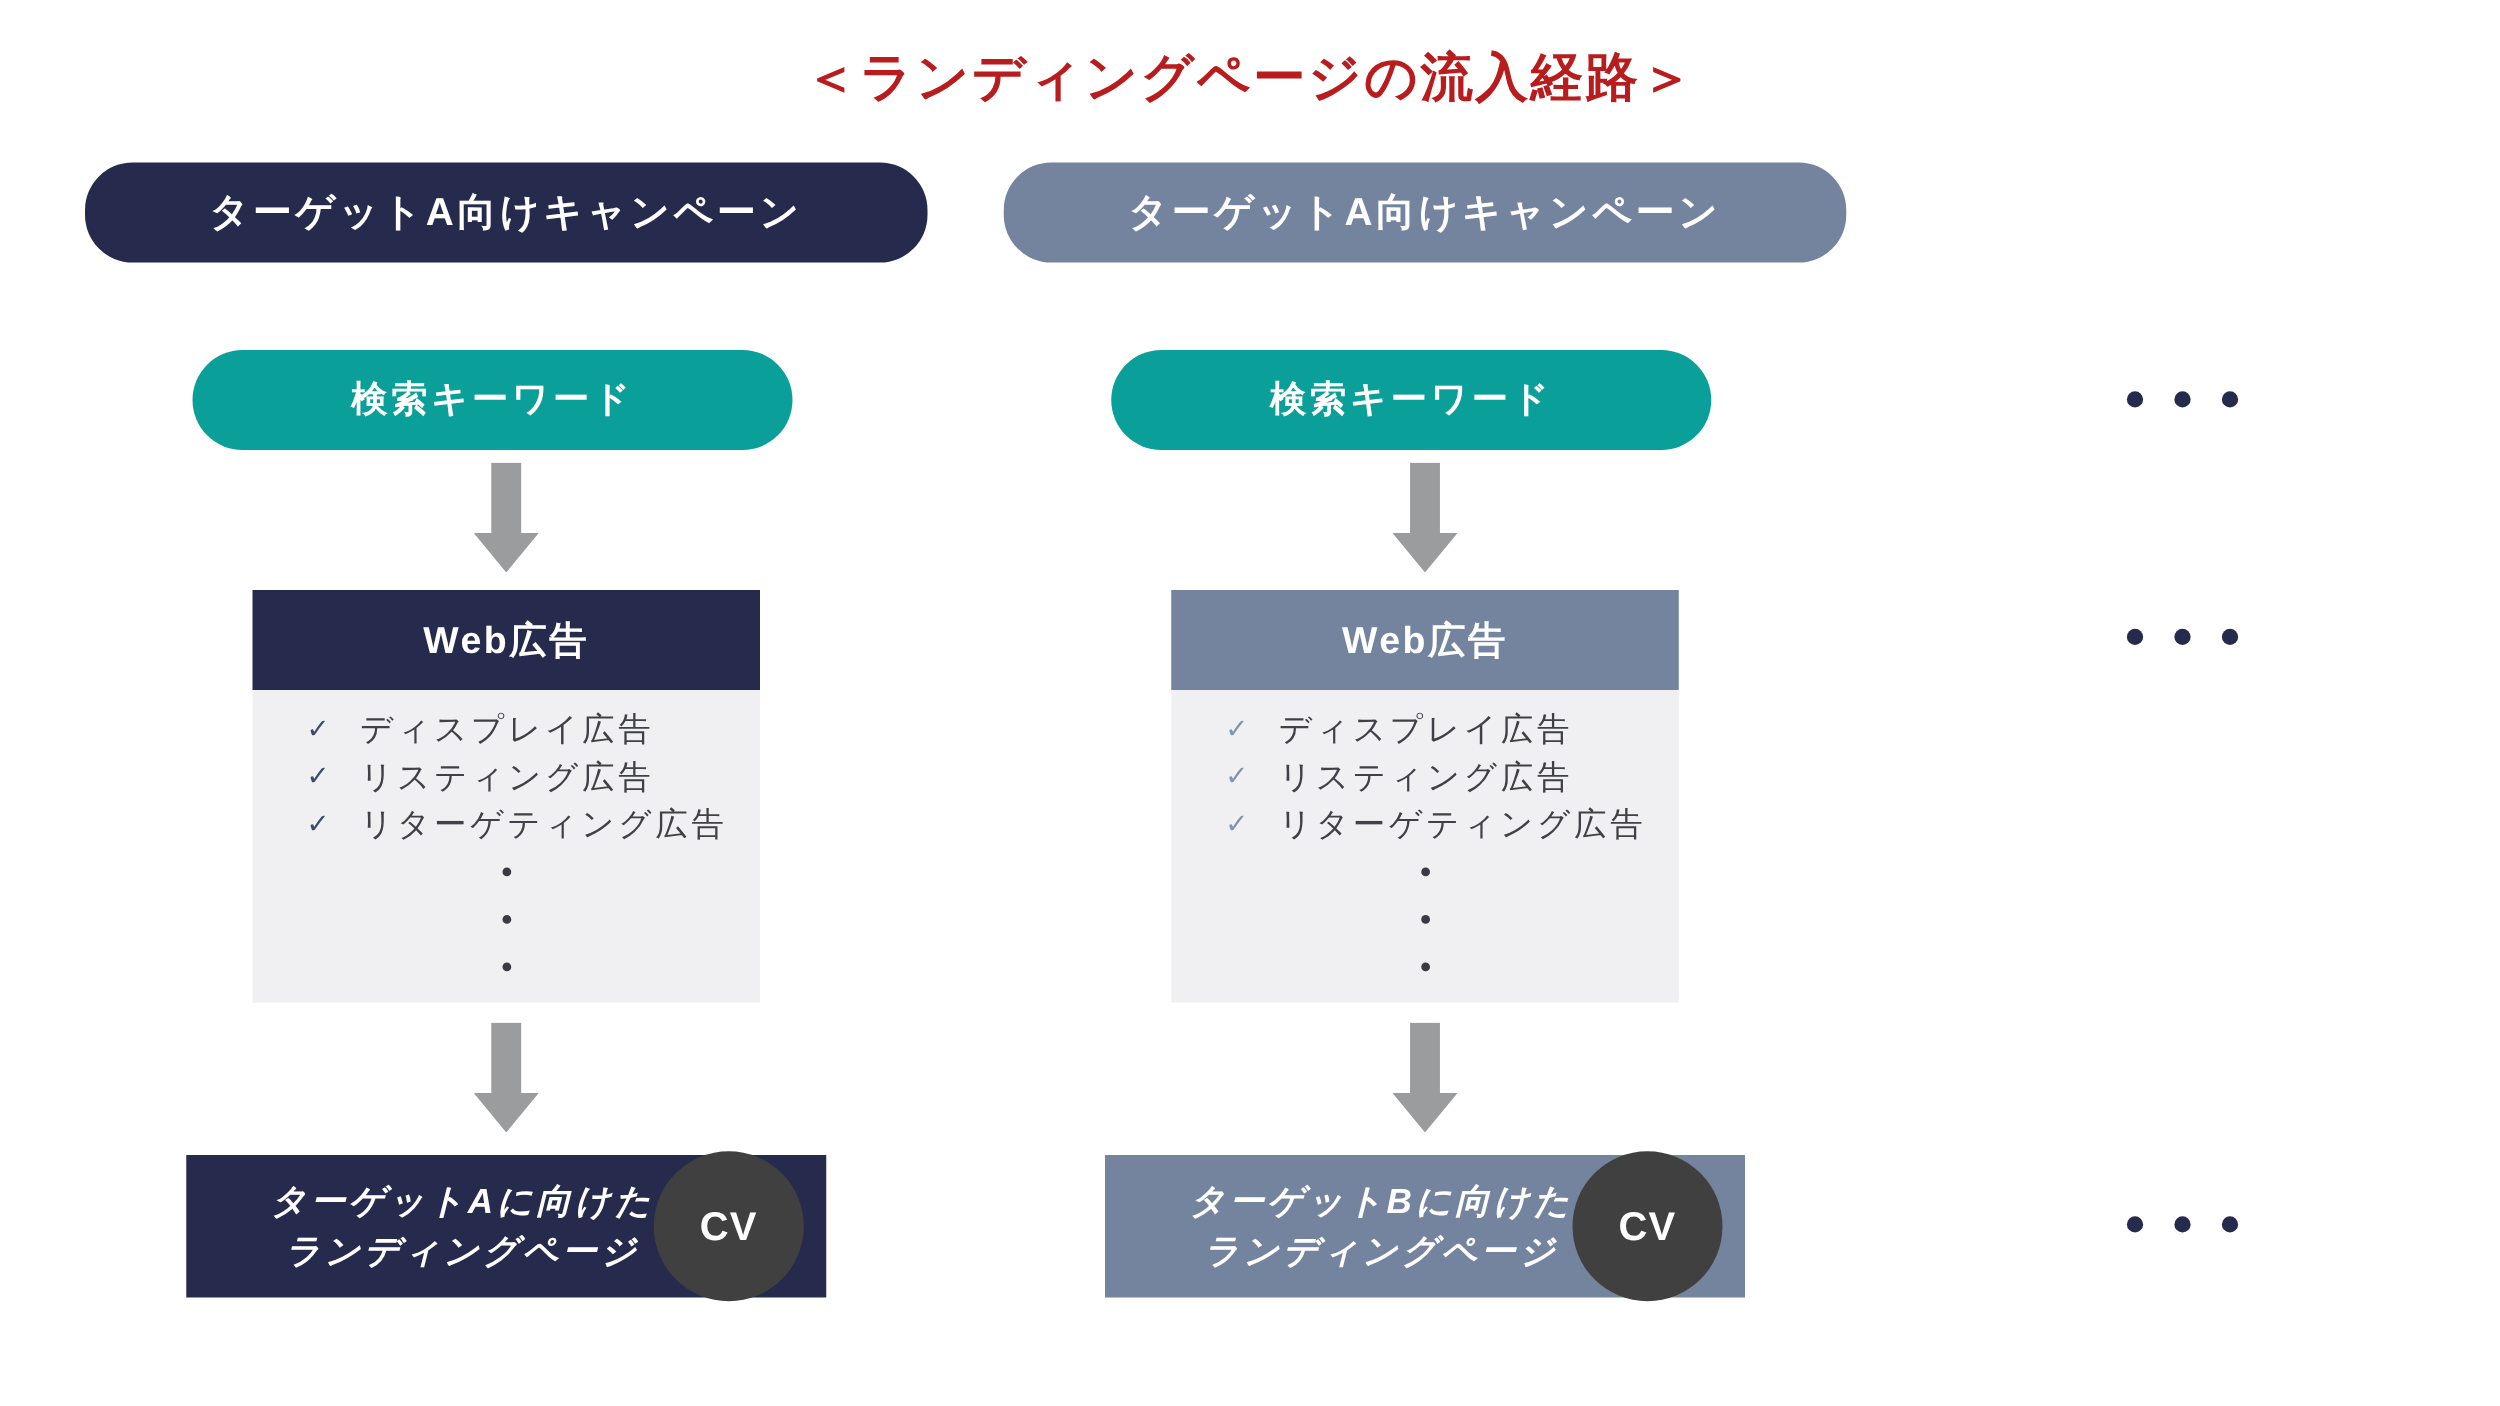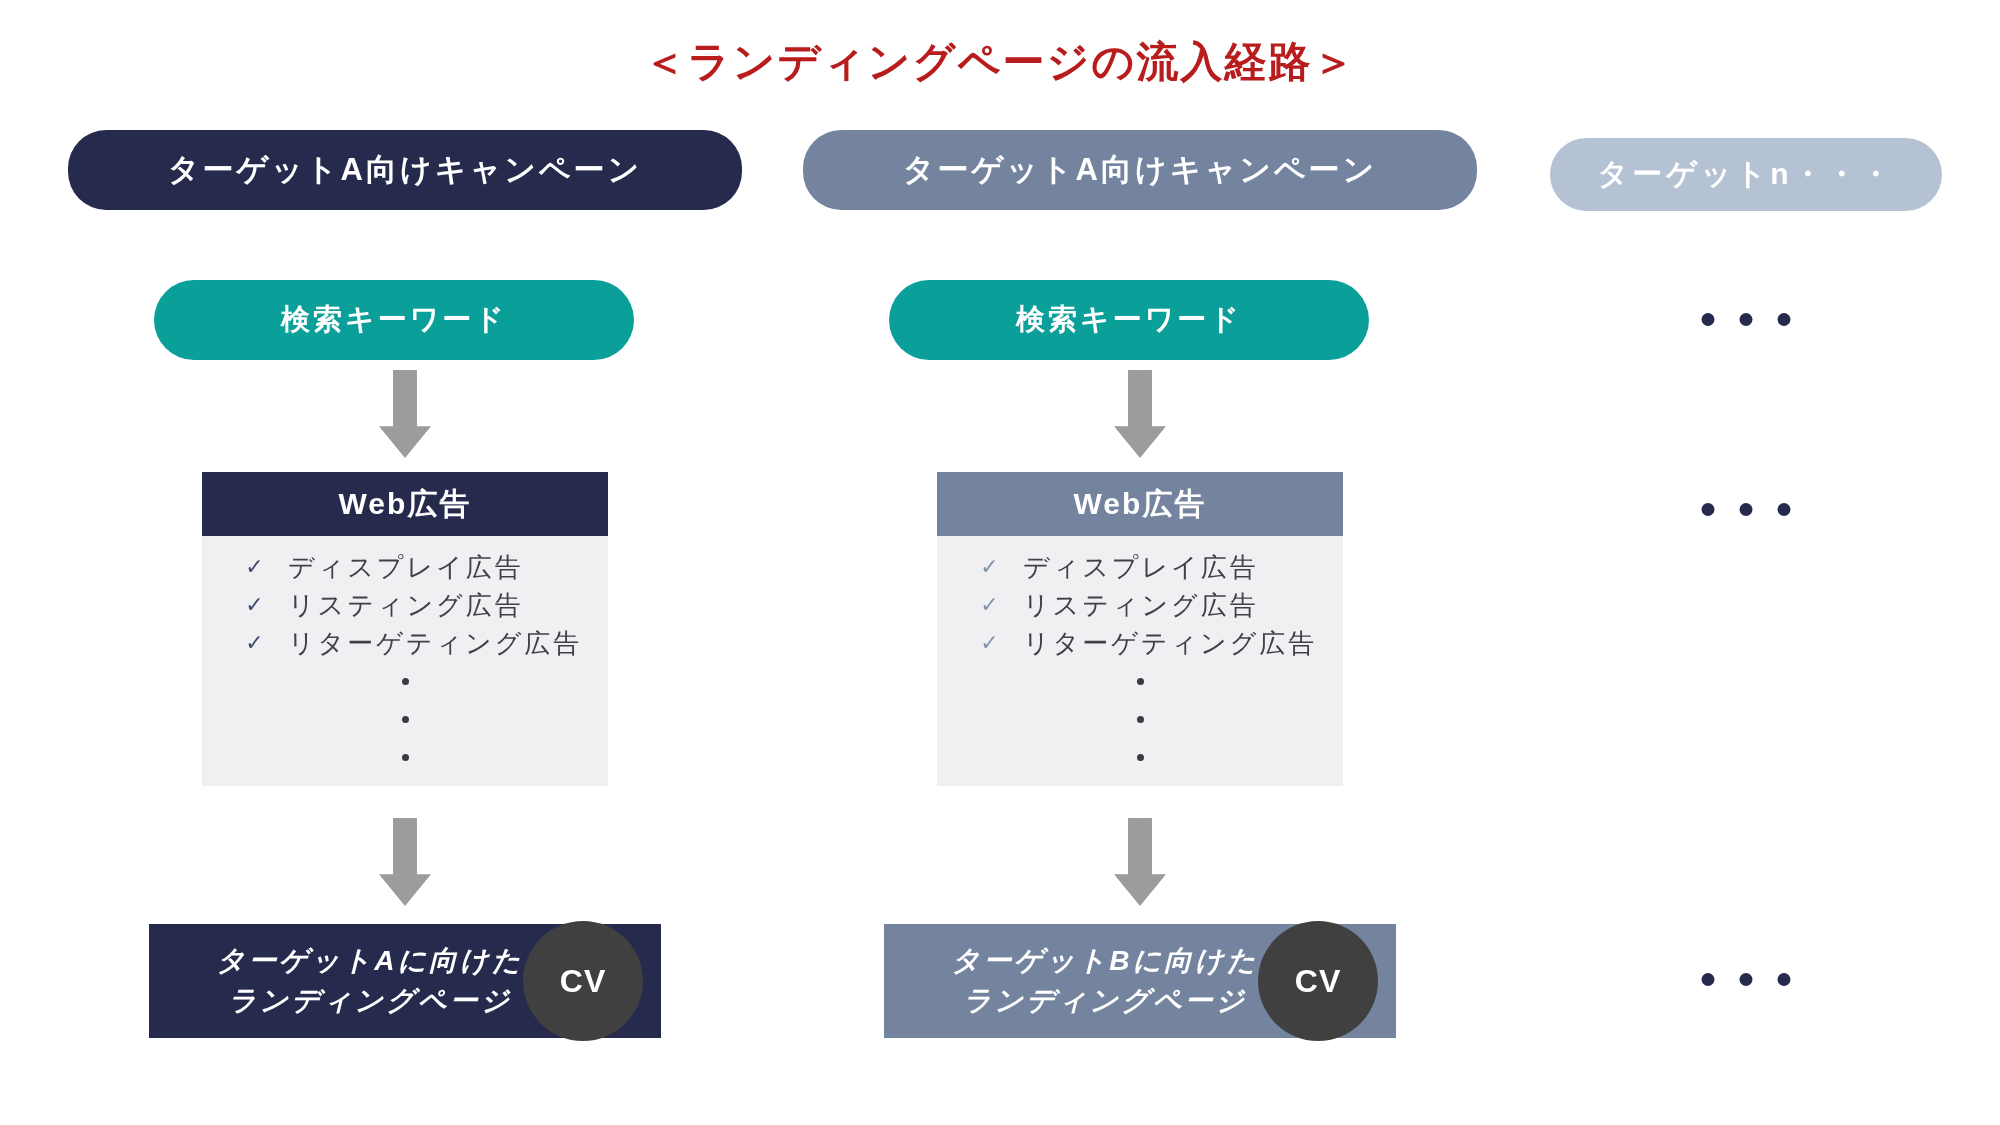--- a/index.html
+++ b/index.html
@@ -41,21 +41,21 @@
   .arrow-down {
     position: absolute; left: 50%; transform: translateX(-50%);
     width: 52px; height: 88px; background: #9a9c9e;
     clip-path: polygon(27% 0, 73% 0, 73% 64%, 100% 64%, 50% 100%, 0 64%, 27% 64%);
   }
   .arrow-1 { top: 240px; }
   .arrow-2 { top: 688px; }
 
   .web-box { position: absolute; top: 342px; left: 134px; width: 406px; }
   .web-header {
-    height: 64px; color: #ffffff; font-size: 30px; font-weight: bold;
+    height: 80px; color: #ffffff; font-size: 30px; font-weight: bold;
     letter-spacing: 2px; display: flex; align-items: center; justify-content: center;
   }
   .web-list {
     background: #f0f0f2; height: 250px; padding-top: 12px;
     display: flex; flex-direction: column;
   }
   .list-item {
     height: 38px; display: flex; align-items: center;
     padding-left: 40px; font-size: 26px; color: #404049; letter-spacing: 3px;
   }
@@ -170,21 +170,20 @@
     </div>
     <div class="arrow-down arrow-2"></div>
     <div class="landing-box bg-steel">
       <div class="landing-text">ターゲットBに向けた</div>
       <div class="landing-text">ランディングページ</div>
       <div class="cv-circle">CV</div>
     </div>
   </div>
 
   <div class="col col-n">
-    <div class="n-pill bg-light">ターゲットn・・・</div>
     <div class="dots-row dots-1" aria-label="・・・">
       <span class="dot"></span>
         <span class="dot"></span>
         <span class="dot"></span>
     </div>
     <div class="dots-row dots-2" aria-label="・・・">
       <span class="dot"></span>
         <span class="dot"></span>
         <span class="dot"></span>
     </div>

